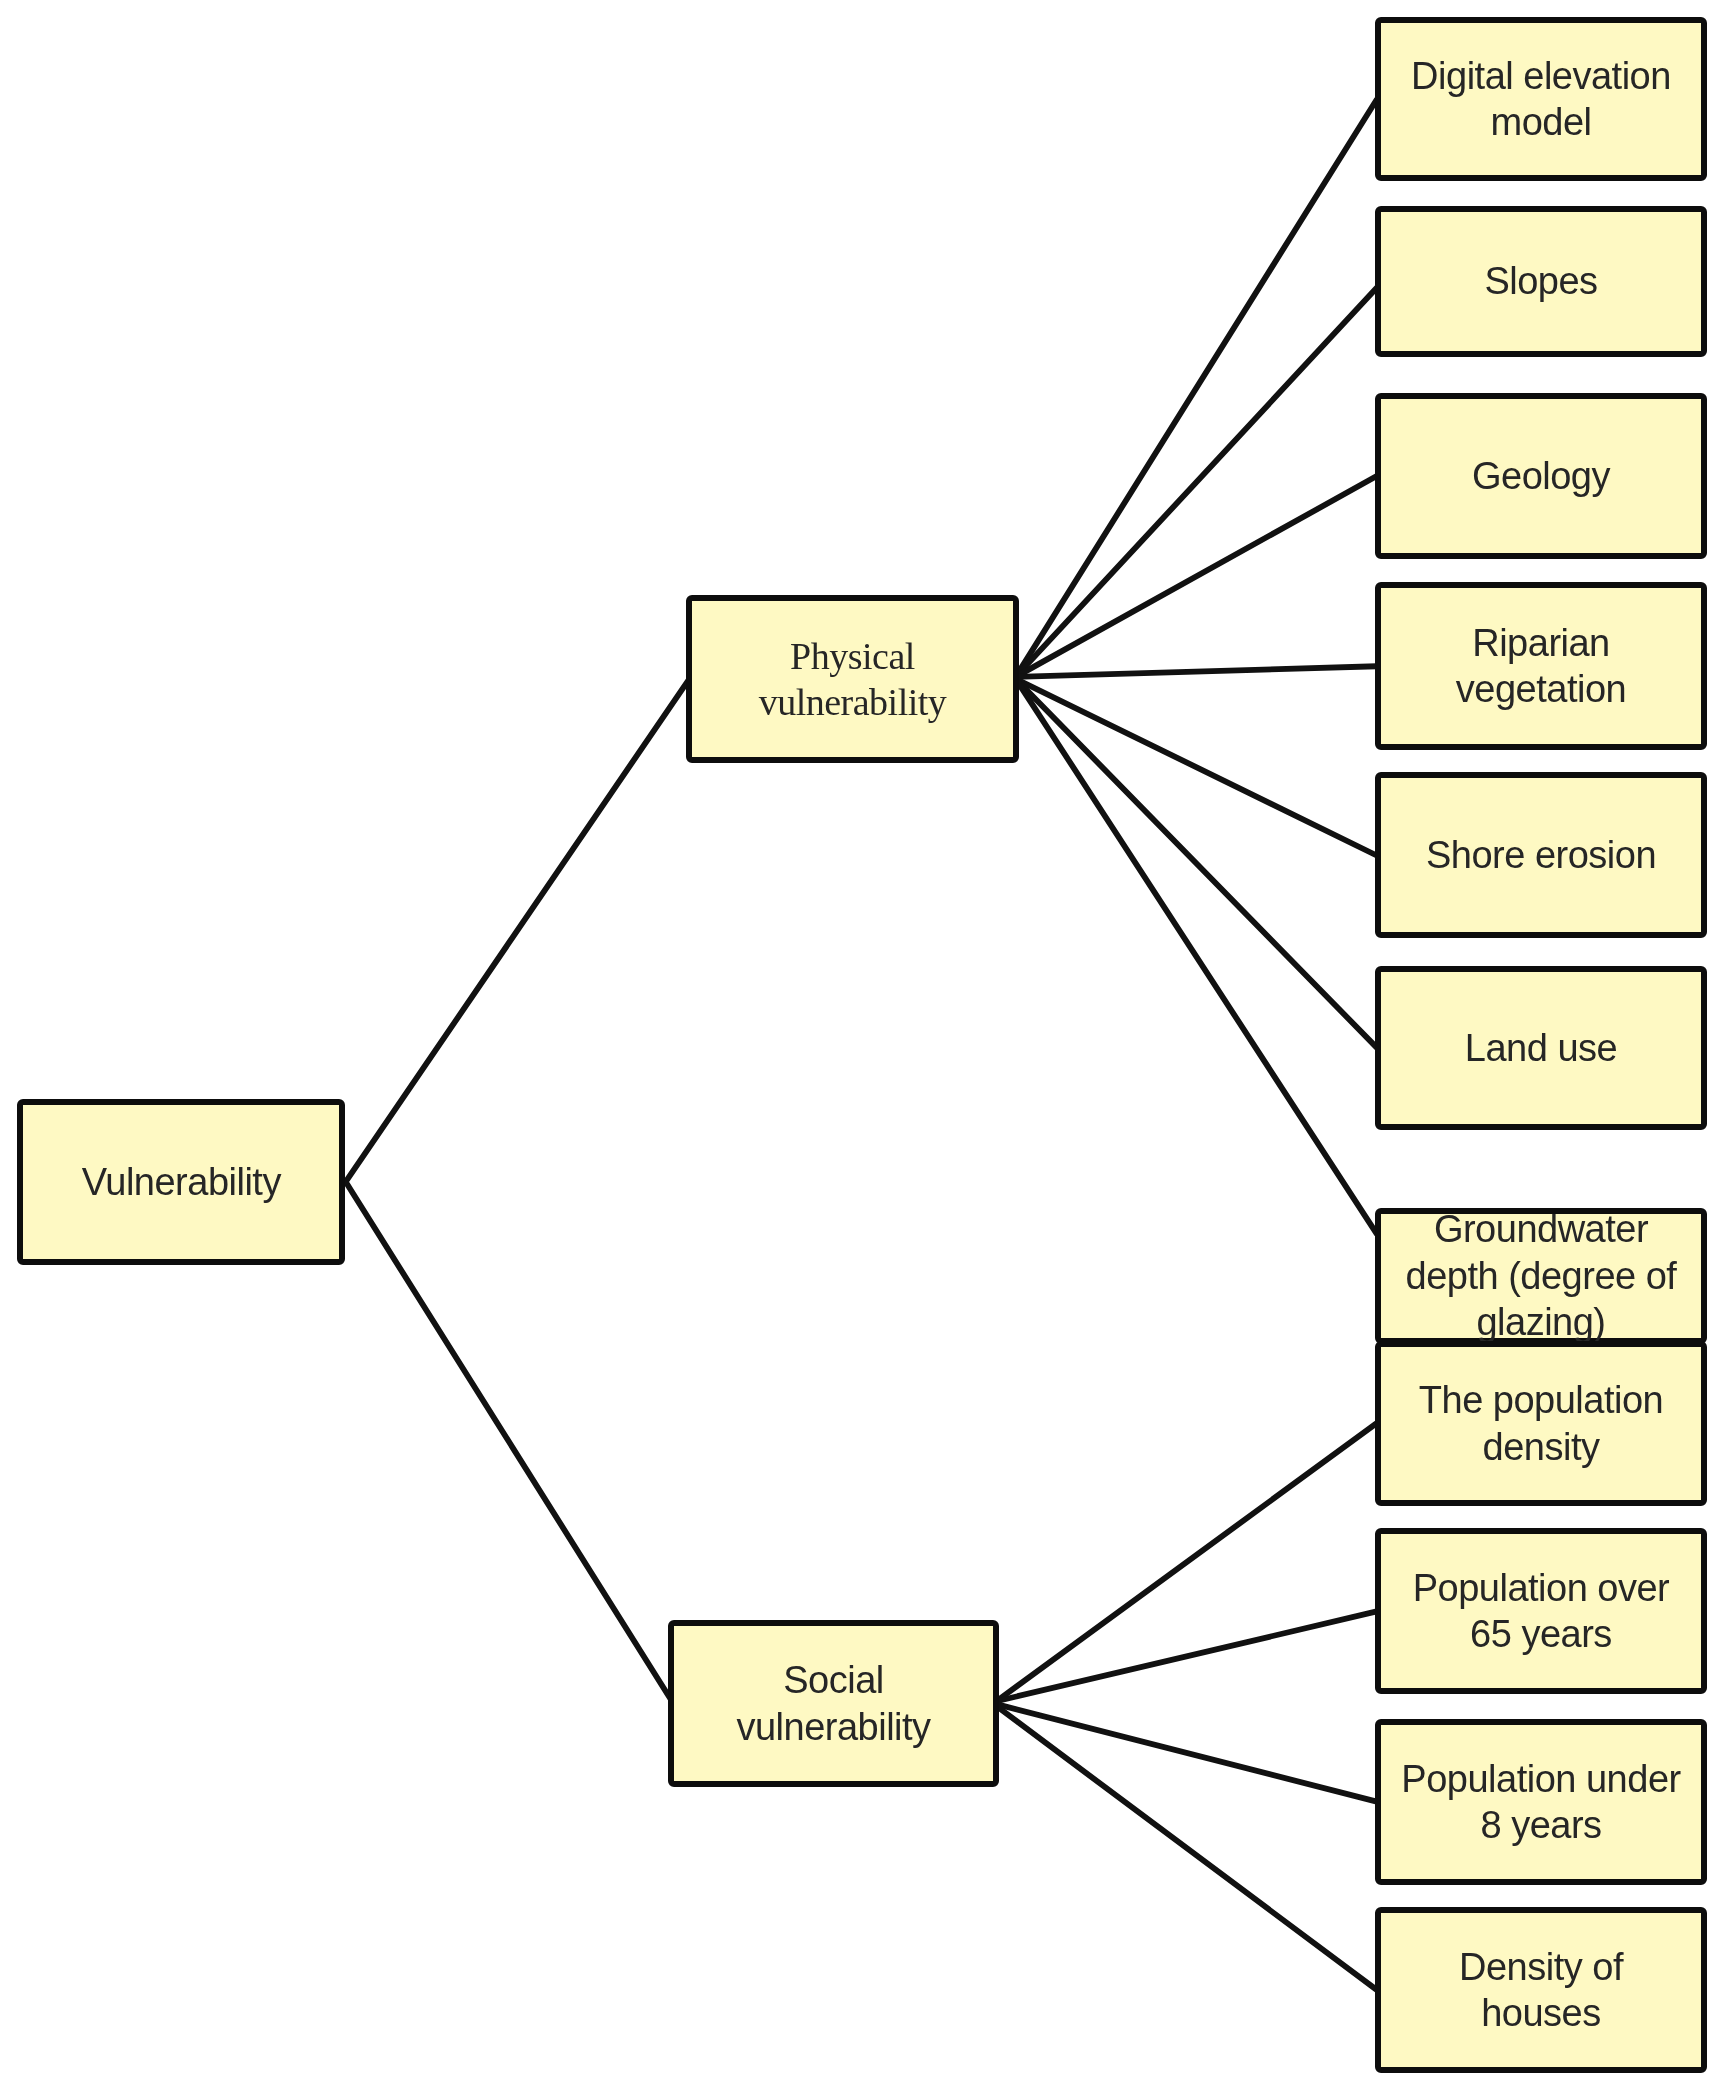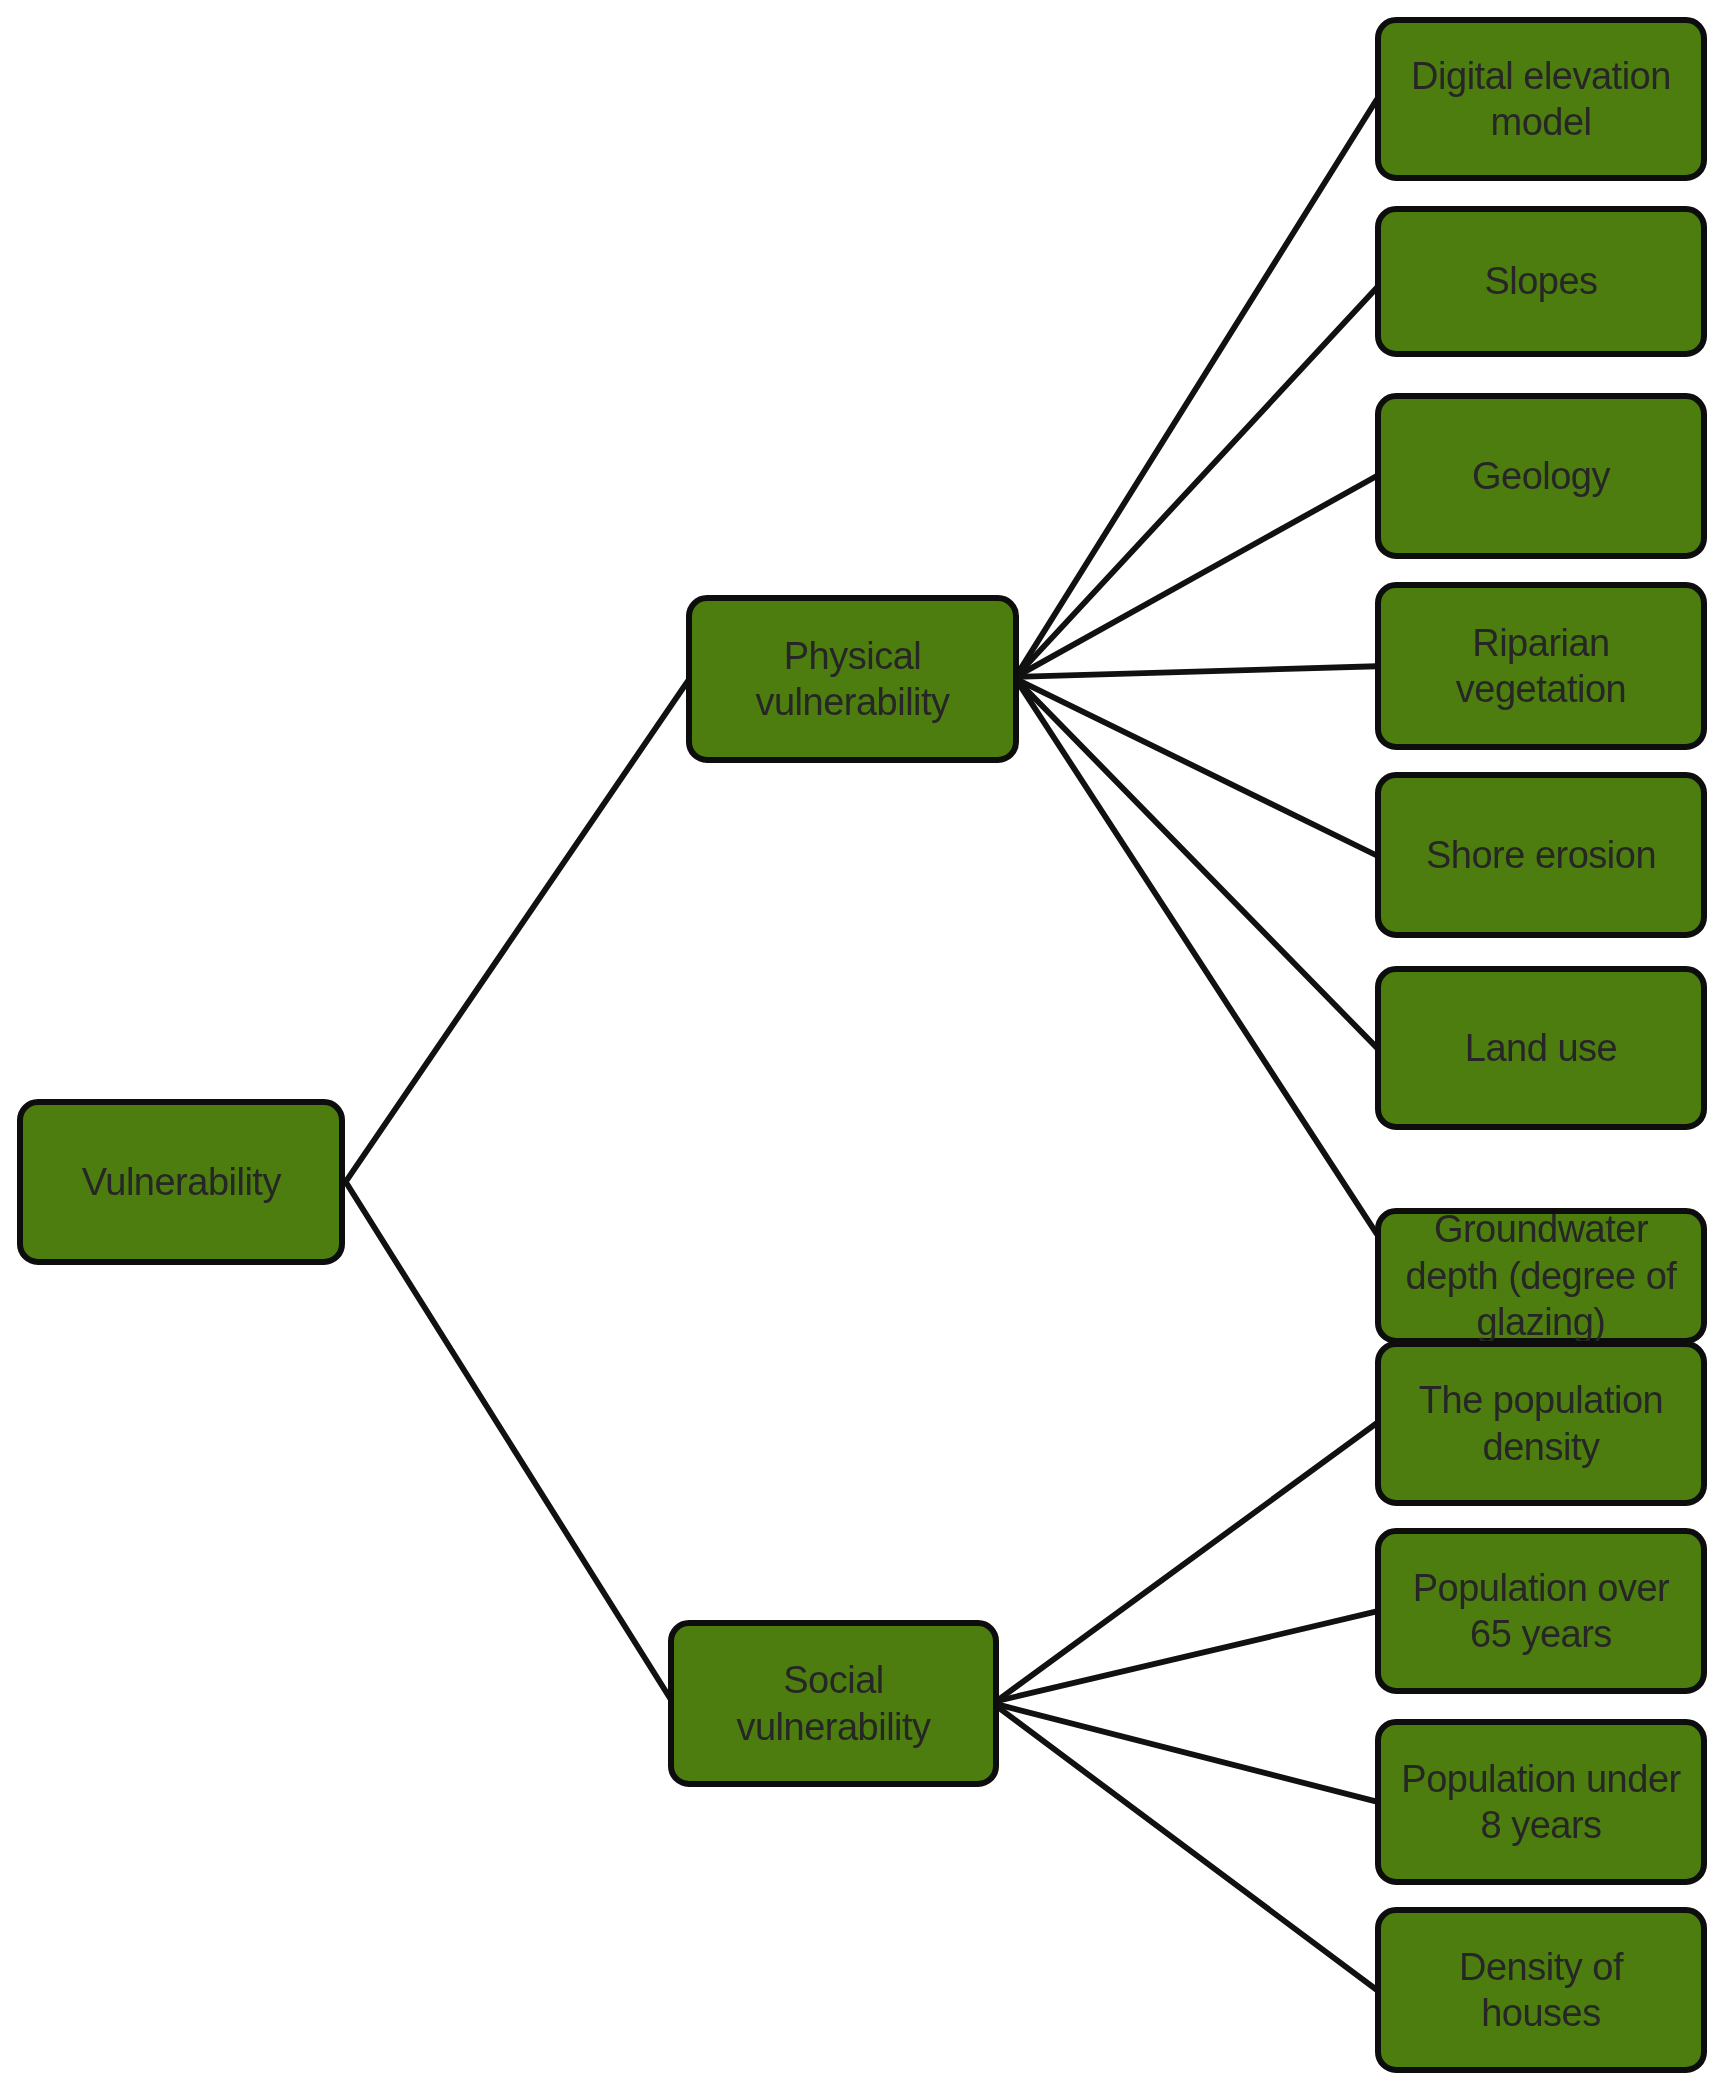--- a/index.html
+++ b/index.html
@@ -17,38 +17,38 @@
     width: 1733px; height: 2101px;
   }
   .connectors line {
     stroke: #111111;
     stroke-width: 6;
     stroke-linecap: round;
   }
   .node {
     position: absolute;
     box-sizing: border-box;
-    background: #4d7c0f;
+    background: #fef9c3;
     border: 6.8px solid #0d0d0d;
-    border-radius: 21px;
+    border-radius: 6px;
     display: flex;
     align-items: center;
     justify-content: center;
     text-align: center;
     color: #262626;
     font-size: 38px;
     line-height: 1.22;
     letter-spacing: -0.5px;
     white-space: pre-line;
     padding: 3.9px 5.8px;
   }
   
   .n-root      { left: 17.4px;   top: 1099px; width: 328px; height: 166px; }
   
-  .n-physical  { left: 686px;  top: 595px;  width: 333px; height: 168px; }
+  .n-physical  { left: 686px;  top: 595px;  width: 333px; height: 168px; font-family: Liberation Serif, serif; }
   .n-social    { left: 668px;  top: 1620px; width: 331px; height: 167px; }
   
   .leaf        { left: 1375px; width: 332px; }
   .n-dem       { top: 17.4px;   height: 164px; }
   .n-slopes    { top: 206px;  height: 151px; }
   .n-geology   { top: 393px;  height: 166px; }
   .n-riparian  { top: 582px;  height: 168px; }
   .n-shore     { top: 772px;  height: 166px; }
   .n-landuse   { top: 966px; height: 164px; }
   .n-ground    { top: 1208px; height: 136px; }

